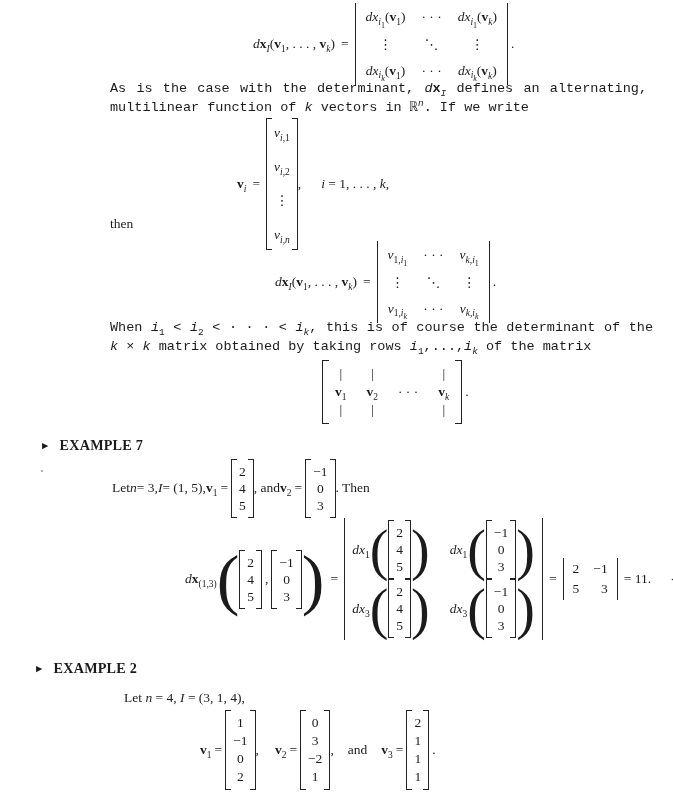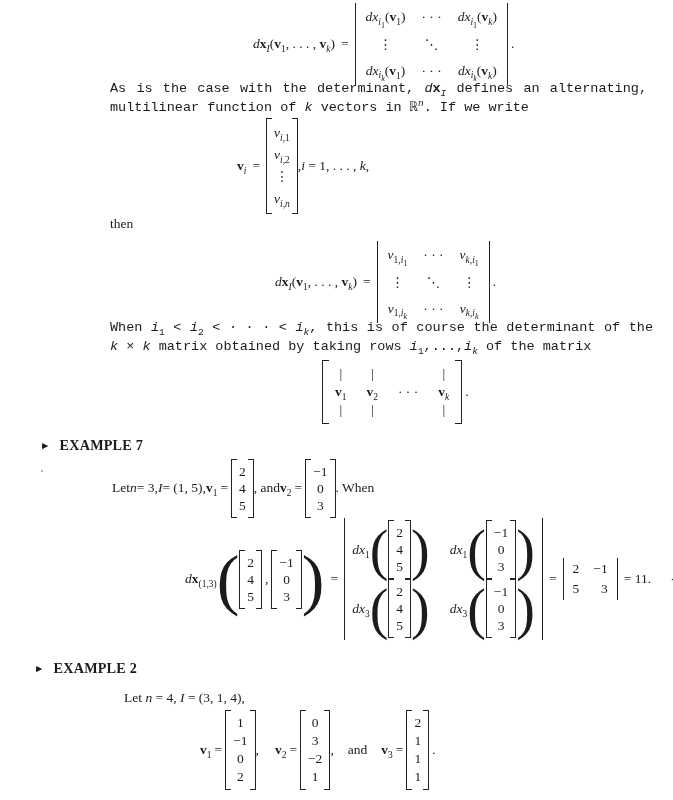--- a/index.html
+++ b/index.html
@@ -22,21 +22,21 @@
   .g3{grid-template-columns:auto auto auto;column-gap:16px;row-gap:10px;}
   .g2{grid-template-columns:auto auto;column-gap:14px;row-gap:4px;padding:3px 9px;}
   .g2big{grid-template-columns:auto auto;column-gap:20px;row-gap:0;padding:2px 7px;}
   
   .vec{position:relative;display:inline-flex;flex-direction:column;align-items:center;
        justify-content:center;padding:4px 8px;line-height:17px;text-align:center;}
   .vec::before{content:"";position:absolute;left:0;top:0;bottom:0;width:5px;
        border:1.4px solid #222;border-right:none;}
   .vec::after{content:"";position:absolute;right:0;top:0;bottom:0;width:5px;
        border:1.4px solid #222;border-left:none;}
-  .vtall{line-height:22px;}
+  .vtall{line-height:22px;gap:12px;}
   .v18{line-height:18px;}
   
   .bigp{font-weight:400;display:flex;align-items:center;justify-content:center;line-height:1;}
   .p56{font-size:56px;height:54px;}
   .p68{font-size:68px;height:62px;}
   .cellflex{display:flex;align-items:center;}
   
   .colmat{position:relative;display:inline-grid;grid-template-columns:auto auto auto auto;
        column-gap:20px;row-gap:2px;justify-items:center;align-items:center;
        padding:6px 13px;line-height:16px;}
@@ -75,21 +75,21 @@
 
   <div class="abs eqrow" style="left:237px;top:118px">
     <span><span class="mb">v</span><sub><span class="mi">i</span></sub><span class="sp6">=</span></span>
     <span class="vec vtall">
       <span><span class="mi">v</span><sub><span class="mi">i</span><span>,</span><span>1</span></sub></span>
       <span><span class="mi">v</span><sub><span class="mi">i</span><span>,</span><span>2</span></sub></span>
       <span>⋮</span>
       <span><span class="mi">v</span><sub><span class="mi">i</span><span>,</span><span class="mi">n</span></sub></span>
     </span>
     <span>,</span>
-    <span style="margin-left:0"><span class="mi">i</span><span> = 1, . . . , </span><span class="mi">k</span><span>,</span></span>
+    <span style="margin-left:20px"><span class="mi">i</span><span> = 1, . . . , </span><span class="mi">k</span><span>,</span></span>
   </div>
 
   <div class="abs" style="left:110px;top:216px">then</div>
 
   <div class="abs eqrow" style="left:275px;top:241px">
     <span><span class="mi">d</span><span class="mb">x</span><sub><span class="mi">I</span></sub><span>(</span><span class="mb">v</span><sub>1</sub><span>, . . . , </span><span class="mb">v</span><sub><span class="mi">k</span></sub><span>)</span><span class="sp6">=</span></span>
     <span class="det g3">
       <span><span class="mi">v</span><sub><span>1</span><span>,</span><span class="mi">i</span><sub>1</sub></sub></span>
       <span>· · ·</span>
       <span><span class="mi">v</span><sub><span class="mi">k</span><span>,</span><span class="mi">i</span><sub>1</sub></sub></span>
@@ -144,21 +144,21 @@
       <span>5</span>
     </span>
     <span>, and </span>
       <span><span class="mb">v</span><sub>2</sub></span>
       <span class="sp3">=</span>
     <span class="vec">
       <span>−1</span>
       <span>0</span>
       <span>3</span>
     </span>
-    <span>. When</span>
+    <span>. Then</span>
   </div>
 
   <div class="abs eqrow" style="left:185px;top:518px">
     <span><span class="mi">d</span><span class="mb">x</span><sub>(1,3)</sub></span>
     <span class="bigp p68">(</span>
     <span class="vec">
       <span>2</span>
       <span>4</span>
       <span>5</span>
     </span>

